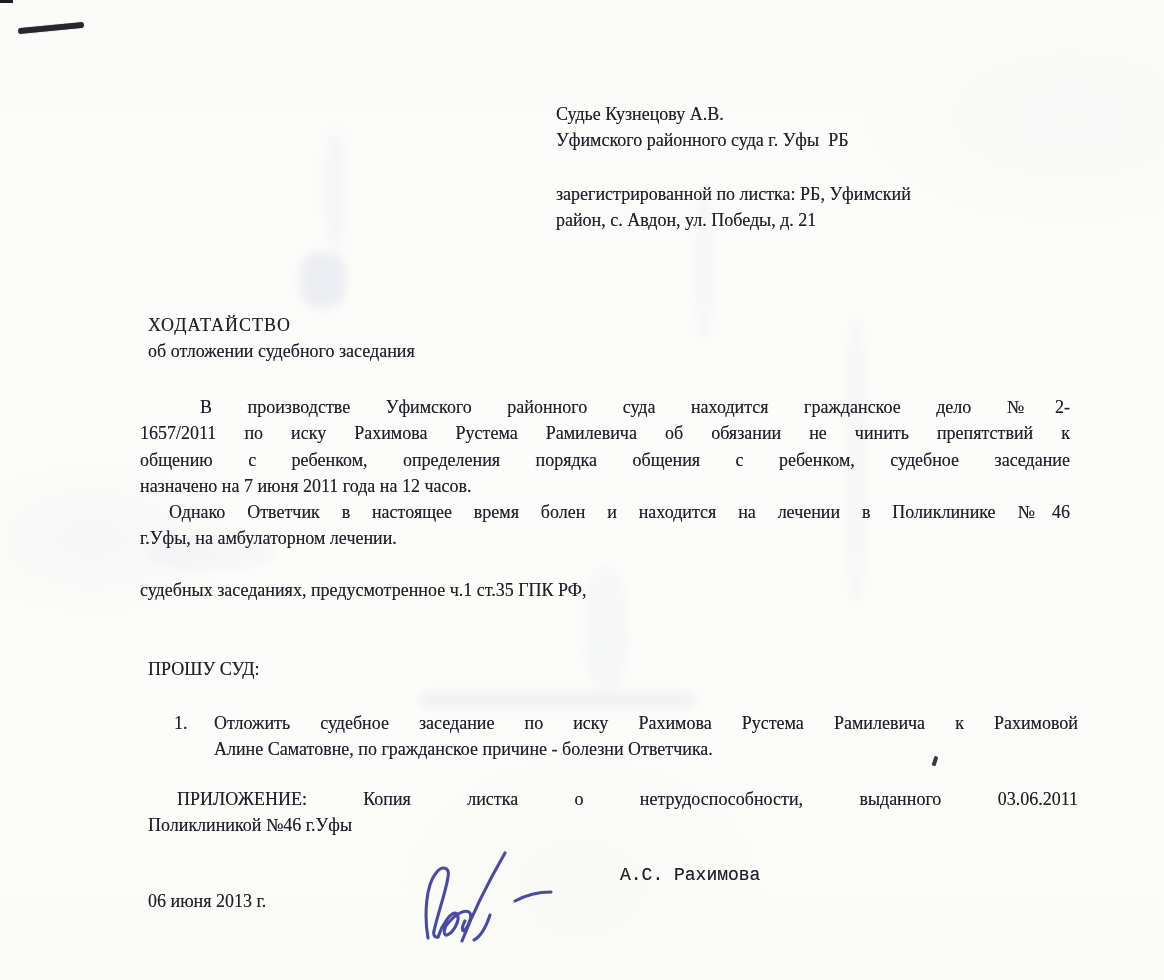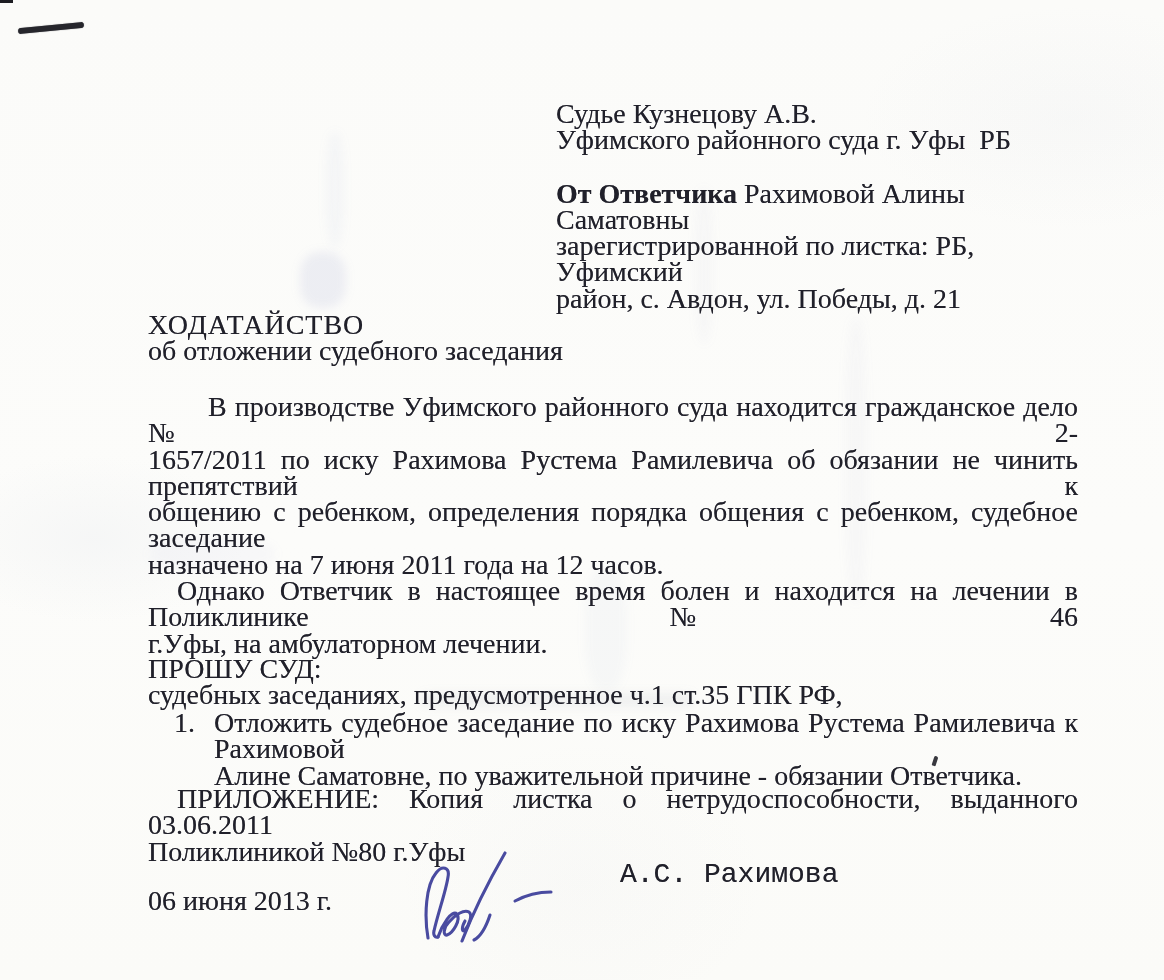--- a/index.html
+++ b/index.html
@@ -35,34 +35,34 @@
   .black-bar{
     position:absolute;left:18px;top:25px;width:66px;height:6px;
     background:#26262c;border-radius:3px;transform:rotate(-5.5deg);
     box-shadow:0 0 1px rgba(20,20,30,.6);
   }
   .stray-mark{
     position:absolute;left:933px;top:756px;width:4px;height:10px;
     background:#38383e;border-radius:2px 2px 1px 1px;transform:rotate(18deg);
   }
 
-  .txt{font-size:28px;line-height:26.3px;text-shadow:0 0 .5px rgba(32,32,42,.55);}
+  .txt{font-size:18px;line-height:26.3px;text-shadow:0 0 .5px rgba(32,32,42,.55);}
   .line{white-space:pre-wrap;}
   .just{text-align:justify;text-align-last:justify;}
   .ind1{text-indent:29px;}
   .ind2{text-indent:60px;}
 
   .header-block{position:absolute;left:556px;top:101px;width:500px;}
   .sender{margin-top:27px;}
   .bold{font-weight:700;}
 
   .title-block{position:absolute;left:148px;top:312px;width:760px;text-align:left;}
   .title-main{letter-spacing:1px;}
 
-  .body-block{position:absolute;left:148px;top:394px;width:930px;}
+  .body-block{position:absolute;left:140px;top:394px;width:930px;}
   .para3{margin-top:25px;}
 
   .request-heading{position:absolute;left:148px;top:656px;width:914px;text-align:left;}
 
   .list-block{position:absolute;left:174px;top:710px;width:904px;display:flex;}
   .list-number{width:40px;flex:0 0 40px;}
   .list-text{width:864px;flex:0 0 864px;}
 
   .attachment-block{position:absolute;left:148px;top:786px;width:930px;}
 
@@ -89,21 +89,20 @@
   <div class="corner-tick"></div>
   <div class="black-bar"></div>
   <div class="stray-mark"></div>
 
   <div class="header-block txt">
     <div class="recipient">
         <div class="line">Судье Кузнецову А.В.</div>
         <div class="line">Уфимского районного суда г. Уфы  РБ</div>
       </div>
     <div class="sender">
-      <div class="line"><span class="bold">От Ответчика</span><span> Рахимовой Алины Саматовны</span></div>
       <div>
           <div class="line">зарегистрированной по листка: РБ, Уфимский</div>
           <div class="line">район, с. Авдон, ул. Победы, д. 21</div>
         </div>
     </div>
   </div>
 
   <div class="title-block txt">
     <div class="line title-main">ХОДАТАЙСТВО</div>
     <div class="line">об отложении судебного заседания</div>
@@ -124,27 +123,27 @@
         <div class="line">судебных заседаниях, предусмотренное ч.1 ст.35 ГПК РФ,</div>
       </div>
   </div>
 
   <div class="request-heading txt">ПРОШУ СУД:</div>
 
   <div class="list-block txt">
     <div class="list-number">1.</div>
     <div class="list-text">
         <div class="line just">Отложить судебное заседание по иску Рахимова Рустема Рамилевича к Рахимовой</div>
-        <div class="line">Алине Саматовне, по уважительной причине - обязании Ответчика.</div>
+        <div class="line">Алине Саматовне, по гражданское причине - болезни Ответчика.</div>
       </div>
   </div>
 
   <div class="attachment-block txt">
       <div class="line just ind1">ПРИЛОЖЕНИЕ: Копия листка о нетрудоспособности, выданного 03.06.2011</div>
-      <div class="line">Поликлиникой №80 г.Уфы</div>
+      <div class="line">Поликлиникой №46 г.Уфы</div>
     </div>
 
   <div class="footer-date txt">06 июня 2013 г.</div>
 
   <svg class="signature" viewBox="0 0 150 100">
     <g fill="none" stroke="#3b3d99" stroke-width="3.1" stroke-linecap="round" stroke-linejoin="round" opacity="0.92">
       <path d="M16,95 C12,72 14,42 24,30 C30,22 38,24 36,34 C34,48 26,70 22,88 C21,92 23,95 26,94"></path>
       <path d="M26,94 C30,82 40,66 45,71 C49,77 41,90 35,92 C31,93 31,85 37,79 C43,72 52,66 57,69 C61,72 57,82 53,87 C50,90 49,85 53,78"></path>
       <path d="M50,98 C60,72 78,36 93,10"></path>
       <path d="M78,72 C74,84 68,94 62,97"></path>

